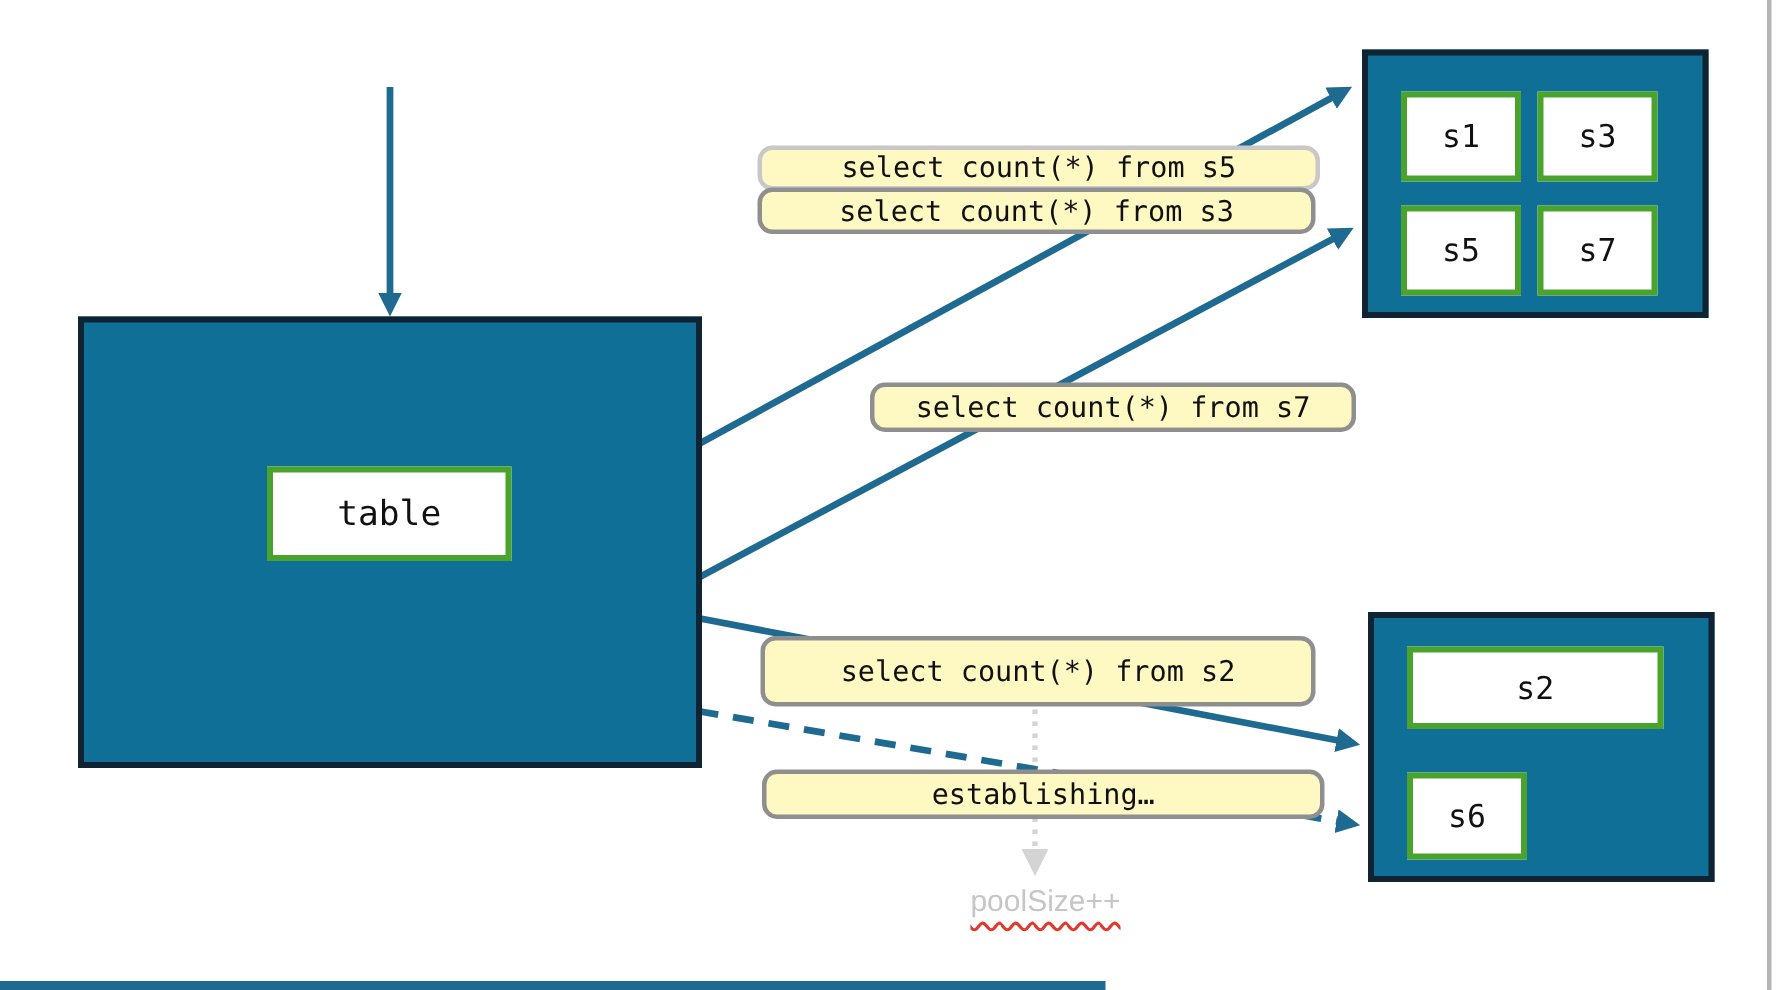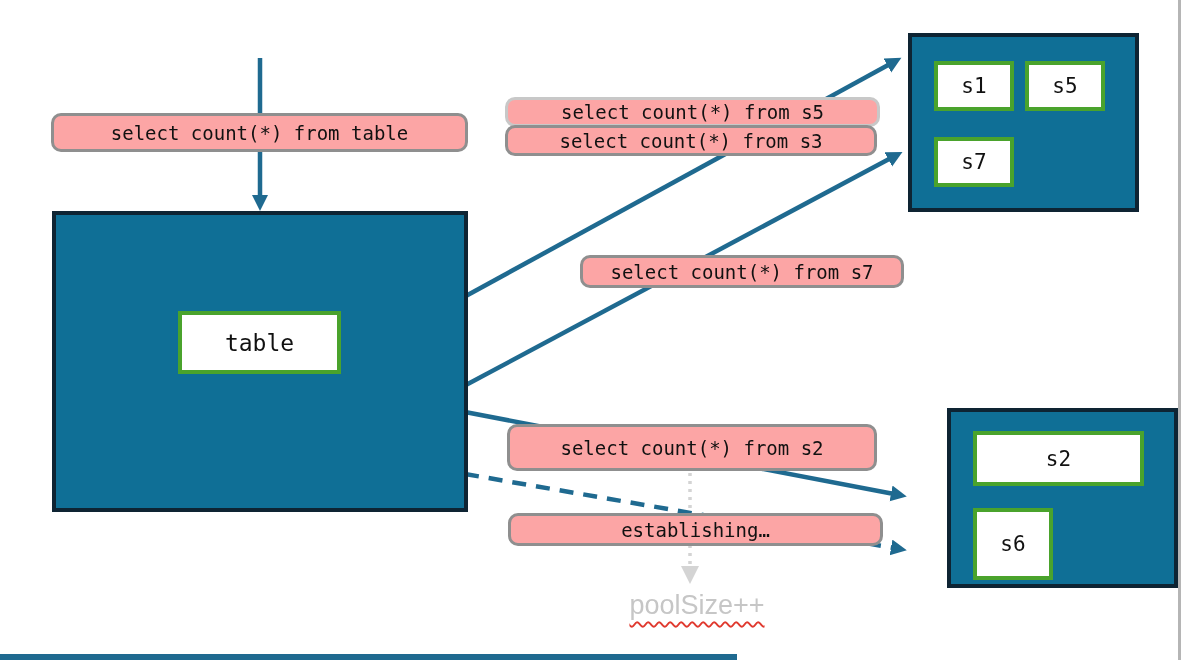--- a/index.html
+++ b/index.html
@@ -2,55 +2,55 @@
 <html style="--box-fill: #0f6f96; --box-border: #0e2433; --shard-border: #4aa32c; --arrow: #1f6a90; --label-border: #8f8f8f; --label-border-light: #c8c8c8; --label-text: #111111; --muted-text: #c6c6c6; --dotted-arrow: #d4d4d4; --squiggle: #e0392e; --edge-line: #b5b5b5;"><head>
 <meta charset="utf-8">
 <style>
   html,body{margin:0;padding:0;background:#ffffff;}
   #canvas{position:relative;width:1184px;height:660px;background:#fff;overflow:hidden;
           font-family:"DejaVu Sans Mono","Liberation Mono",monospace;}
 
   
   #arrows{position:absolute;left:0;top:0;z-index:1;}
   .box{position:absolute;z-index:2;background:var(--box-fill);border:4px solid var(--box-border);box-sizing:border-box;padding-left:38px;}
-  .qlabel{position:absolute;z-index:3;background:#fca5a5;border:3px solid var(--label-border);
+  .qlabel{position:absolute;z-index:3;background:#fef9c3;border:3px solid var(--label-border);
           border-radius:10px;box-sizing:border-box;display:flex;align-items:center;justify-content:center;
           font-size:19px;color:var(--label-text);white-space:nowrap;}
   .qlabel.light{border-color:var(--label-border-light);z-index:3;}
   .qlabel.over{z-index:4;}
 
   .innerbox{background:#ffffff;border:4px solid var(--shard-border);box-sizing:border-box;
             display:flex;align-items:center;justify-content:center;color:#111;}
 
   
   #table-box{left:52px;top:211px;width:416px;height:301px;}
   #table-inner{position:absolute;left:122px;top:96px;width:163px;height:63px;font-size:23px;}
 
   
   #top-shards{left:908px;top:33px;width:231px;height:179px;display:grid;
               grid-template-columns:80px 80px;grid-auto-rows:58px;gap:18px 11px;
               padding:24px 0 0 22px;font-size:21px;}
   
-  #bottom-shards{left:947px;top:408px;width:231px;height:180px;display:grid;
+  #bottom-shards{left:912px;top:408px;width:231px;height:180px;display:grid;
               grid-template-columns:80px 80px;gap:18px 11px;
               padding:19px 16px 0 22px;font-size:21px;}
   #bottom-shards .wide{grid-column:1 / span 2;height:55px;}
-  #bottom-shards .small{height:72px;}
-  #top-shards .cell{height:50px;}
+  #bottom-shards .small{height:58px;}
+  #top-shards .cell{height:60px;}
 
   
   #q-table{left:51px;top:113px;width:417px;height:39px;}
   #q-s5{left:505px;top:97px;width:375px;height:30px;}
   #q-s3{left:505px;top:125px;width:372px;height:31px;}
   #q-s7{left:580px;top:255px;width:324px;height:33px;}
   #q-s2{left:507px;top:424px;width:370px;height:47px;}
   #q-est{left:508px;top:513px;width:375px;height:33px;}
 
   #pool-size{position:absolute;z-index:2;left:597px;top:590px;width:200px;text-align:center;
-             font-family:"Liberation Sans","DejaVu Sans",sans-serif;font-size:27px;color:var(--muted-text);
+             font-family:"Liberation Sans","DejaVu Sans",sans-serif;font-size:20px;color:var(--muted-text);
              text-decoration:underline wavy var(--squiggle);text-decoration-thickness:1.5px;text-underline-offset:7px;}
 
   #edge-line{position:absolute;z-index:0;left:1178px;top:0;width:3px;height:660px;background:var(--edge-line);}
   #bottom-bar{position:absolute;z-index:0;left:0;top:654px;width:737px;height:6px;background:var(--arrow);}
 
   .arrow-line{stroke:var(--arrow);stroke-width:4.5;fill:none;}
   .arrow-line.dashed{stroke-dasharray:14 10;}
   .dotted-line{stroke:var(--dotted-arrow);stroke-width:3.5;fill:none;stroke-dasharray:3 5;}
   .head-teal{fill:var(--arrow);}
   .head-gray{fill:var(--dotted-arrow);}
@@ -84,37 +84,39 @@
     <div class="innerbox" id="table-inner">
       <span>table</span>
     </div>
   </div>
 
   <div class="box" id="top-shards">
     <div class="innerbox cell">
       <span>s1</span>
     </div>
     <div class="innerbox cell">
+      <span>s3</span>
+    </div>
+    <div class="innerbox cell">
       <span>s5</span>
     </div>
     <div class="innerbox cell">
       <span>s7</span>
     </div>
   </div>
 
   <div class="box" id="bottom-shards">
     <div class="innerbox wide">
       <span>s2</span>
     </div>
     <div class="innerbox small">
       <span>s6</span>
     </div>
   </div>
 
-  <div class="qlabel" id="q-table">select count(*) from table</div>
   <div class="qlabel light" id="q-s5">select count(*) from s5</div>
   <div class="qlabel over" id="q-s3">select count(*) from s3</div>
   <div class="qlabel" id="q-s7">select count(*) from s7</div>
   <div class="qlabel" id="q-s2">select count(*) from s2</div>
   <div class="qlabel" id="q-est">establishing…</div>
 
   <div id="pool-size">poolSize++</div>
 
 </div>
 

